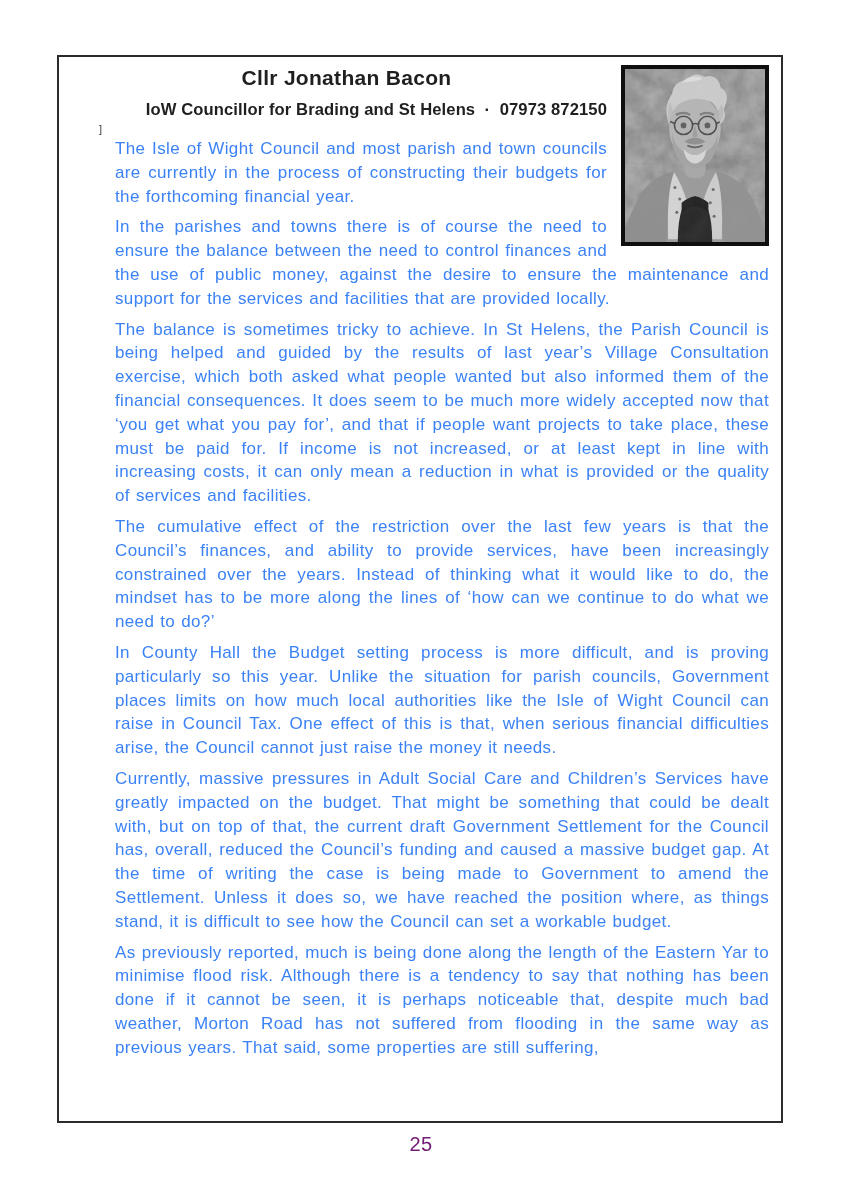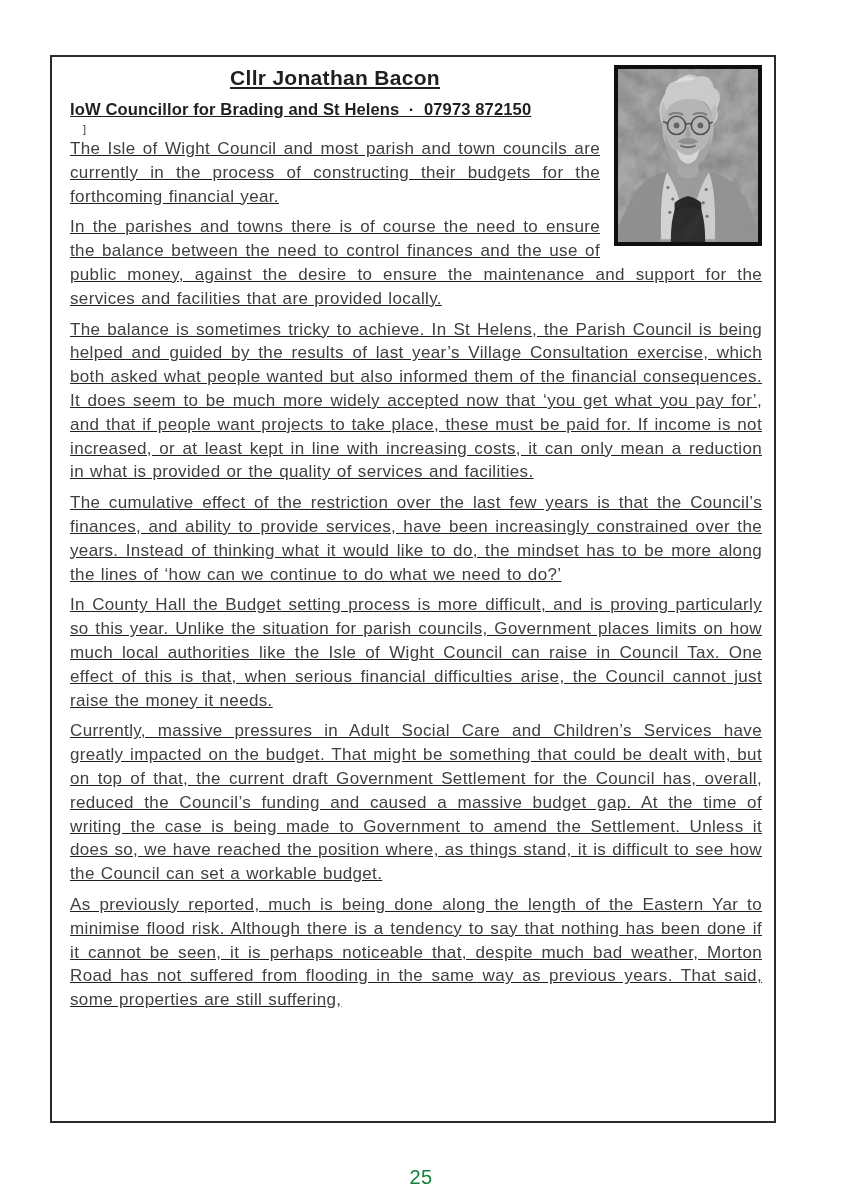--- a/index.html
+++ b/index.html
@@ -9,79 +9,79 @@
     width: 842px;
     height: 1191px;
     background: #ffffff;
     font-family: "Liberation Sans", sans-serif;
     color: #1f1f1f;
     margin: 0 auto;
     overflow: hidden;
   }
   .frame {
     position: absolute;
-    left: 50px;
+    left: 57px;
     top: 55px;
     width: 726px;
     height: 1068px;
     border: 2px solid #2b2b2b;
-    padding: 3px 12px 0 18px;
+    padding: 3px 12px 0 27px;
     overflow: hidden;
     background: #ffffff;
-    text-decoration: underline;
   }
   .photo-frame {
     float: right;
     width: 148px;
     height: 181px;
     border: 4px solid #0f0f0f;
     margin: 5px 0 10px 14px;
     background: #787878;
     overflow: hidden;
   }
   .photo-frame svg { display: block; width: 100%; height: 100%; }
   .header-title {
     text-align: center;
     font-weight: bold;
     font-size: 21px;
     line-height: 26px;
     margin: 5px 0 7px 0;
     letter-spacing: 0.3px;
   }
   .contact {
-    text-align: left;
+    text-align: right;
     font-weight: bold;
     font-size: 16.6px;
     line-height: 23px;
     letter-spacing: 0.1px;
   }
   .stray-mark {
     font-size: 11px;
     line-height: 12px;
     margin: 2px 0 0 13px;
     color: #3a3a3a;
   }
   .body-text { margin-top: 2px; }
   .body-text p {
     text-align: justify;
     font-size: 17px;
     line-height: 23.8px;
     letter-spacing: 0.35px;
     word-spacing: 1px;
     margin-bottom: 7px;
-    color: #404040;
+    color: #3b82f6;
+    margin-left: 29px;
   }
   .page-number {
     position: absolute;
     left: 0;
     right: 0;
-    top: 1166px;
+    top: 1133px;
     text-align: center;
     font-size: 20px;
-    color: #15803d;
+    color: #701a75;
     letter-spacing: 0.5px;
   }
 </style>
 </head>
 <body>
 
 <div class="page">
   <div class="frame">
 
     <div class="photo-frame">

